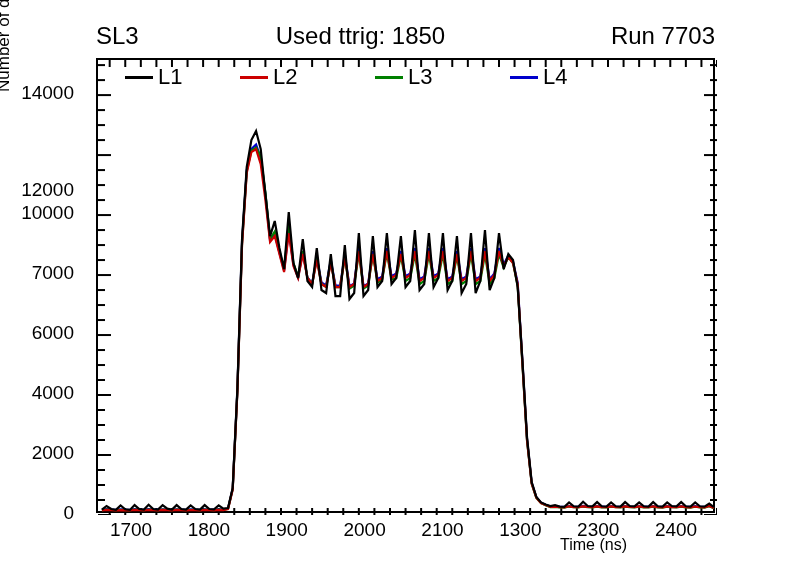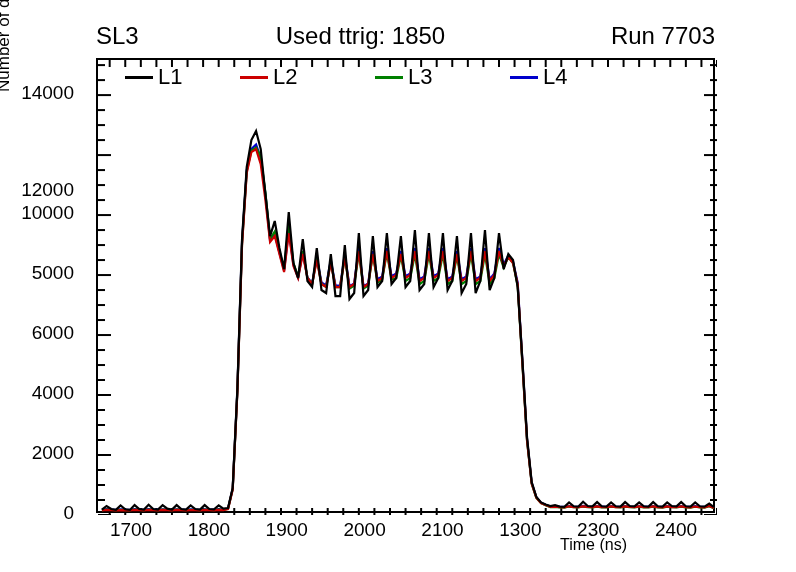--- a/index.html
+++ b/index.html
@@ -38,21 +38,21 @@
   <div class="ttl" id="title-right">Run 7703</div>
 
   <div id="ylabel">Number of digis</div>
   <div id="xlabel">Time (ns)</div>
 
   <div id="ytick-labels">
       <div class="ytick-lab" style="top: 513px;">0</div>
       <div class="ytick-lab" style="top: 453.013px;">2000</div>
       <div class="ytick-lab" style="top: 393.026px;">4000</div>
       <div class="ytick-lab" style="top: 333.04px;">6000</div>
-      <div class="ytick-lab" style="top: 273.053px;">5000</div>
+      <div class="ytick-lab" style="top: 273.053px;">7000</div>
       <div class="ytick-lab" style="top: 213.066px;">10000</div>
       <div class="ytick-lab" style="top: 153.079px; margin-top: 37px;">12000</div>
       <div class="ytick-lab" style="top: 93.0923px;">14000</div>
     </div>
   <div id="xtick-labels">
       <div class="xtick-lab" style="left: 131.038px;">1700</div>
       <div class="xtick-lab" style="left: 208.899px;">1800</div>
       <div class="xtick-lab" style="left: 286.761px;">1900</div>
       <div class="xtick-lab" style="left: 364.623px;">2000</div>
       <div class="xtick-lab" style="left: 442.484px;">2100</div>

